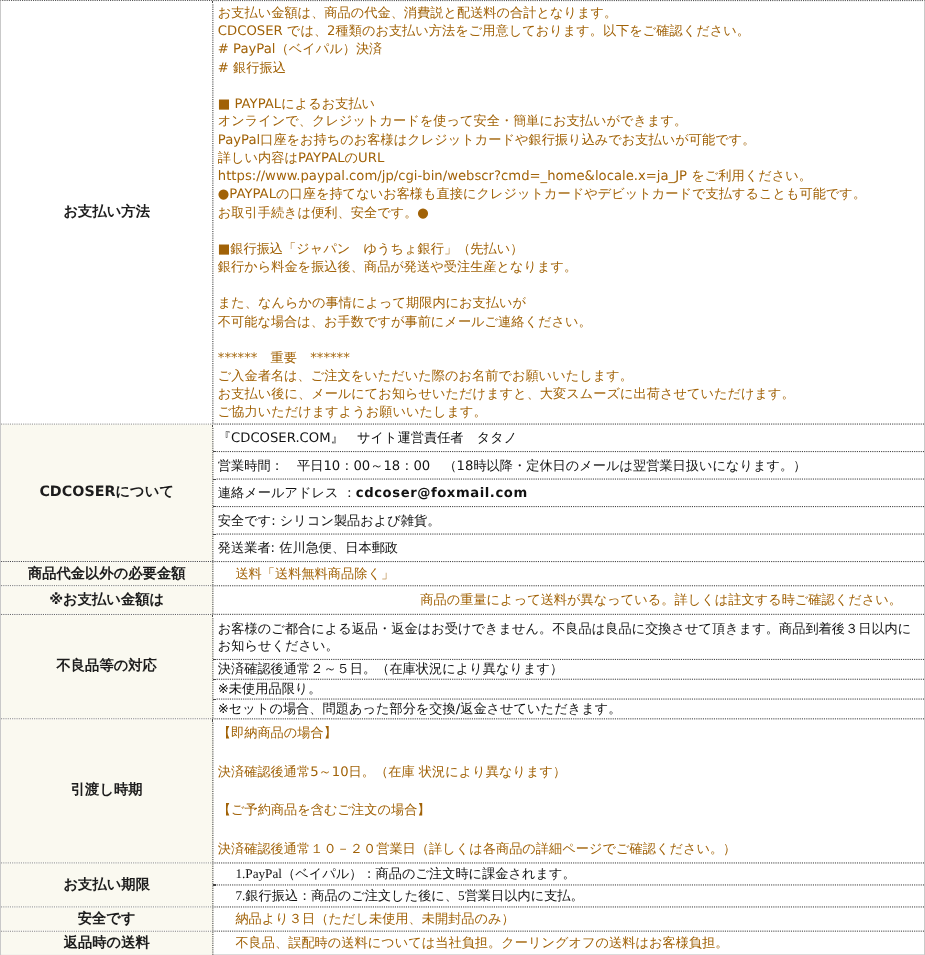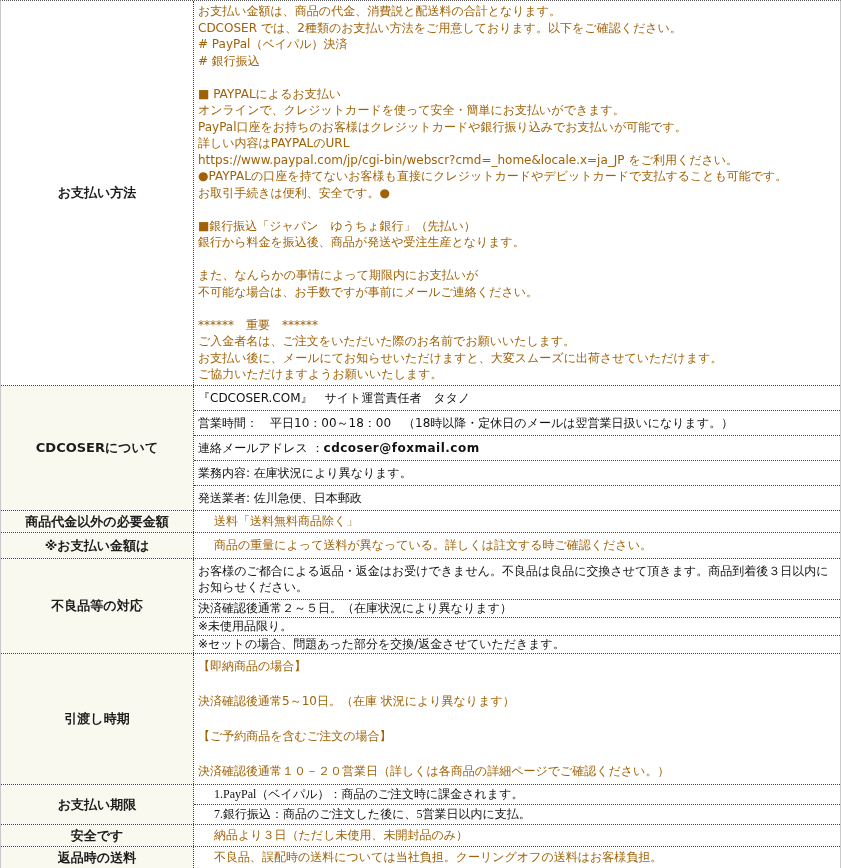--- a/index.html
+++ b/index.html
@@ -87,33 +87,33 @@
 お支払い後に、メールにてお知らせいただけますと、大変スムーズに出荷させていただけます。
 ご協力いただけますようお願いいたします。</div>
   </div>
 
   <div class="row">
     <div class="hcell">CDCOSERについて</div>
     <div class="subs">
       <div class="sub">『CDCOSER.COM』　サイト運営責任者　タタノ</div>
       <div class="sub">営業時間：　平日10：00～18：00　（18時以降・定休日のメールは翌営業日扱いになります。）</div>
       <div class="sub"><span>連絡メールアドレス ：</span><span class="email">cdcoser@foxmail.com</span></div>
-      <div class="sub">業務内容: 在庫状況により異なります。</div>
+      <div class="sub">安全です: シリコン製品および雑貨。</div>
       <div class="sub">発送業者: 佐川急便、日本郵政</div>
     </div>
   </div>
 
   <div class="row">
     <div class="hcell">商品代金以外の必要金額</div>
     <div class="ccell compact">送料「送料無料商品除く」</div>
   </div>
 
   <div class="row">
     <div class="hcell">※お支払い金額は</div>
-    <div class="ccell compact" style="padding-top:5px;padding-bottom:5px;">商品の重量によって送料が異なっている。詳しくは註文する時ご確認ください。</div>
+    <div class="ccell compact" style="padding-top:5px;padding-bottom:5px;text-align:right;">商品の重量によって送料が異なっている。詳しくは註文する時ご確認ください。</div>
   </div>
 
   <div class="row">
     <div class="hcell">不良品等の対応</div>
     <div class="subs">
       <div class="sub">お客様のご都合による返品・返金はお受けできません。不良品は良品に交換させて頂きます。商品到着後３日以内にお知らせください。</div>
       <div class="sub tight">決済確認後通常２～５日。（在庫状況により異なります）</div>
       <div class="sub tight">※未使用品限り。</div>
       <div class="sub tight">※セットの場合、問題あった部分を交換/返金させていただきます。</div>
     </div>

